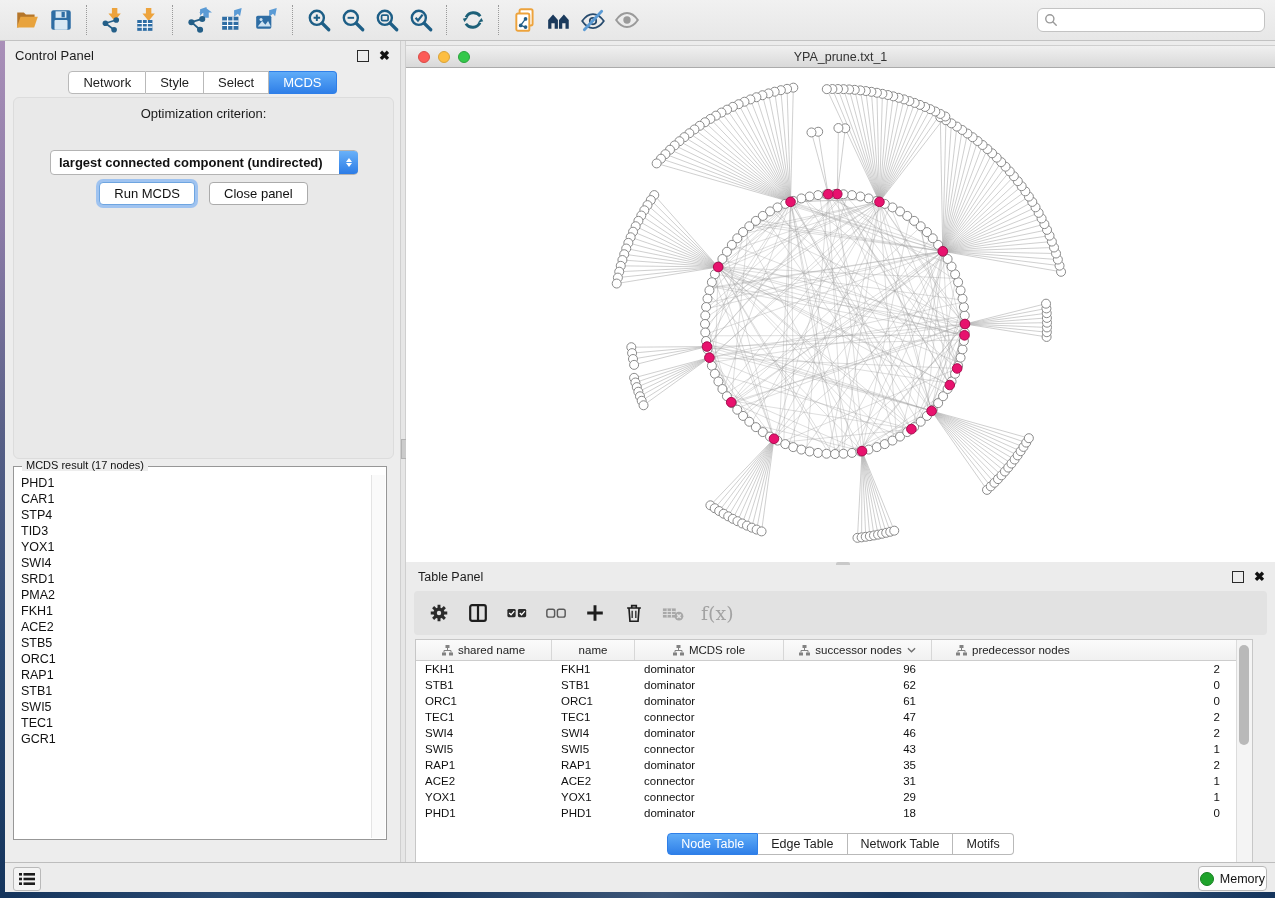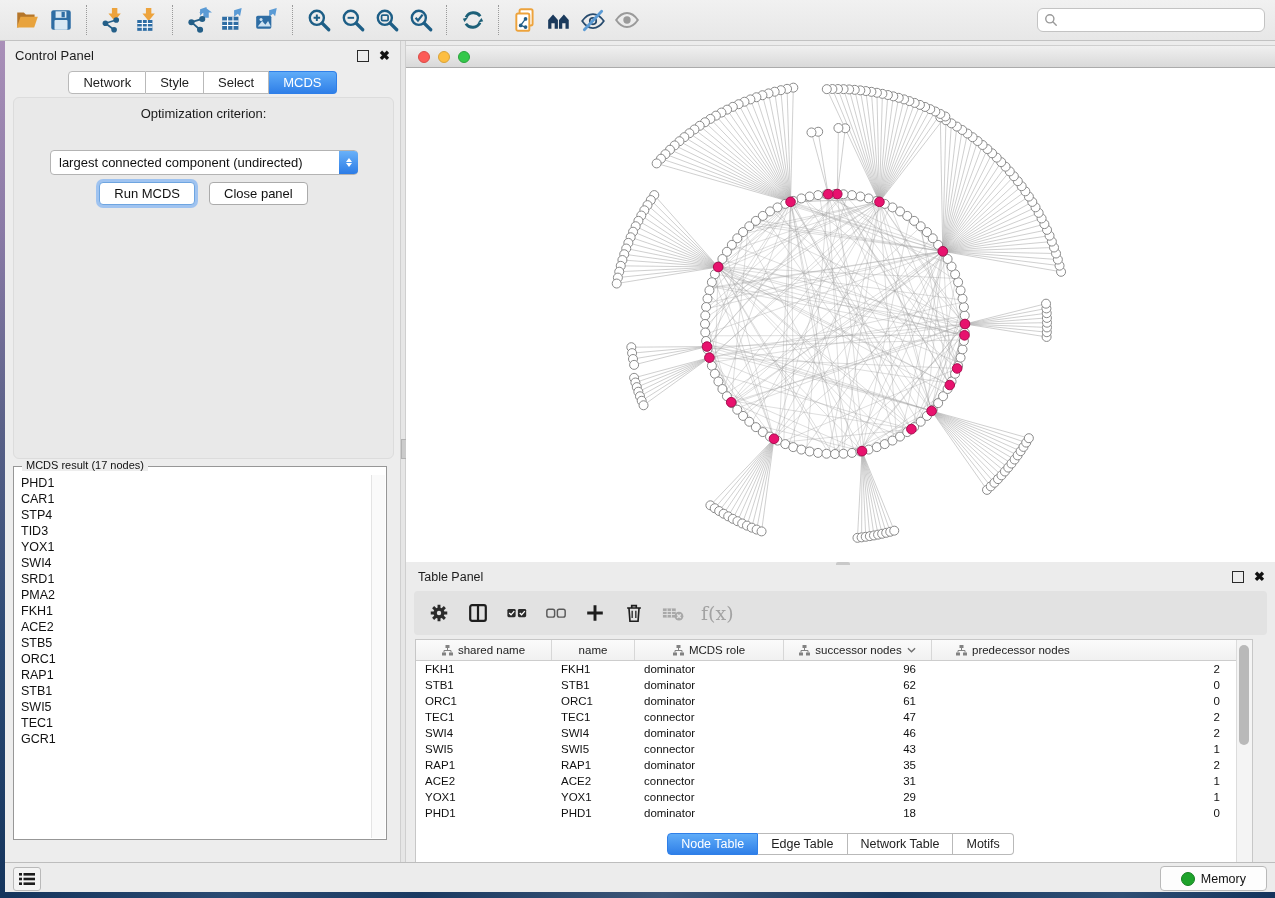--- a/index.html
+++ b/index.html
@@ -29,42 +29,42 @@
   .tabrow{display:flex;justify-content:center;margin-top:4px;}
   .tab{background:#fff;border:1px solid #b9b9b9;border-left-width:0;padding:3px 14px;font-size:13px;color:#222;}
   .tab:first-child{border-left-width:1px;border-radius:4px 0 0 4px;}
   .tab:last-child{border-radius:0 4px 4px 0;}
   .tab.active{background:linear-gradient(#5facf8,#2f7fe8);color:#fff;border-color:#2f7fe8;}
   #cp-content{left:8px;top:56px;width:379px;height:360px;background:#e9e9e9;border:1px solid #dcdcdc;
     border-radius:6px;}
   #opt-label{text-align:center;margin-top:8px;font-size:13px;color:#1b1b1b;}
   #criterion-select{left:36px;top:52px;width:306px;height:23px;background:#fff;border:1px solid #b3b3b3;
     border-radius:4px;display:flex;align-items:center;font-size:13px;color:#111;}
-  #criterion-select .val{flex:1;padding-left:8px;white-space:nowrap;}
+  #criterion-select .val{flex:1;padding-left:8px;white-space:nowrap;font-weight:bold;}
   #criterion-select .step{width:19px;height:23px;margin:-1px -1px -1px 0;border-radius:0 4px 4px 0;
     background:linear-gradient(#69b1f9,#2c7ce6);display:flex;flex-direction:column;align-items:center;justify-content:center;gap:1px;}
   .chev{width:0;height:0;border-left:3.5px solid transparent;border-right:3.5px solid transparent;}
   .chev.up{border-bottom:4px solid #fff;} .chev.dn{border-top:4px solid #fff;}
   .btnrow{position:absolute;left:0;top:84px;width:100%;display:flex;justify-content:center;gap:14px;}
   .pbtn{background:#fff;border:1px solid #ababab;border-radius:4px;font-size:13px;color:#111;
     padding:3px 14px;font-family:"Liberation Sans",sans-serif;}
   .pbtn.focus{box-shadow:0 0 0 3px rgba(110,170,245,.6);border-color:#6ea5e0;text-align:center;}
   #mcds-box{left:8px;top:425px;width:372px;height:372px;border:1px solid #979797;background:#fff;}
   #mcds-legend{position:absolute;left:8px;top:-8px;background:#ededed;padding:0 4px;font-size:11px;color:#111;}
   #mcds-list{position:absolute;left:1px;top:8px;width:352px;bottom:1px;overflow:hidden;
     font-size:12.5px;color:#111;line-height:16px;padding-left:6px;}
   #mcds-scroll{position:absolute;right:1px;top:8px;width:13px;bottom:1px;background:#fafafa;border-left:1px solid #e4e4e4;}
   
   #vsplit{left:400px;top:41px;width:6px;height:821px;background:#e6e6e6;border-left:1px solid #cfcfcf;border-right:1px solid #cfcfcf;box-sizing:border-box;}
   #vsplit .grip{position:absolute;left:0;top:398px;width:4px;height:18px;background:#cbcbcb;border:1px solid #b2b2b2;}
   #status-bar{left:5px;top:862px;width:1270px;height:30px;background:#ececec;border-top:1px solid #bdbdbd;box-sizing:border-box;}
   #list-btn{position:absolute;left:8px;top:4px;width:26px;height:22px;background:#f4f4f4;border:1px solid #b9b9b9;border-radius:3px;
     display:flex;align-items:center;justify-content:center;}
   #memory-btn{position:absolute;right:8px;top:3px;height:23px;background:#fdfdfd;border:1px solid #b9b9b9;border-radius:4px;
-    display:flex;align-items:center;gap:6px;padding:0 20px;font-size:12.5px;color:#111;}
+    display:flex;align-items:center;gap:6px;padding:0 1px;font-size:12.5px;color:#111;}
   #memory-dot{width:12px;height:12px;border-radius:50%;background:#1ea32b;border:1px solid #158020;}
   
   #net-window{left:406px;top:41px;width:869px;height:524px;background:#ececec;}
   #net-titlebar{position:absolute;left:0;top:4px;width:100%;height:23px;
     background:linear-gradient(#f0f0f0,#d9d9d9);border-top:1px solid #cfcfcf;border-bottom:1px solid #ababab;box-sizing:border-box;
     display:flex;align-items:center;}
   .tl{width:12px;height:12px;border-radius:50%;margin-left:8px;box-sizing:border-box;}
   .tl.r{background:#fc5b57;border:1px solid #d94c47;margin-left:12px;}
   .tl.y{background:#fdbe41;border:1px solid #d9a338;}
   .tl.g{background:#34c84a;border:1px solid #2aa23c;}
@@ -290,20 +290,21 @@
     <div id="mcds-scroll"></div>
   </div>
 </div>
 
 <div id="vsplit" class="abs">
     <div class="grip"></div>
   </div>
 
 <div id="net-window" class="abs">
   <div id="net-titlebar">
+    <span id="net-title">YPA_prune.txt_1</span>
     <span class="tl r"></span>
     <span class="tl y"></span>
     <span class="tl g"></span>
   </div>
   <svg id="net-canvas" class="abs" viewBox="0 0 869 494">
       <line x1="559" y1="256" x2="438.1563804931834" y2="126.32285977758434" stroke="#9a9a9a" stroke-width="0.55" opacity="0.6"></line>
       <line x1="559" y1="256" x2="540.2649697074347" y2="323.2317374162206" stroke="#9a9a9a" stroke-width="0.55" opacity="0.6"></line>
       <line x1="559" y1="256" x2="330.14280378123505" y2="340.4230700446543" stroke="#9a9a9a" stroke-width="0.55" opacity="0.6"></line>
       <line x1="559" y1="256" x2="545.5566286671939" y2="313.5721487677669" stroke="#9a9a9a" stroke-width="0.55" opacity="0.6"></line>
       <line x1="559" y1="256" x2="552.8025809298714" y2="216.33993248741706" stroke="#9a9a9a" stroke-width="0.55" opacity="0.6"></line>

